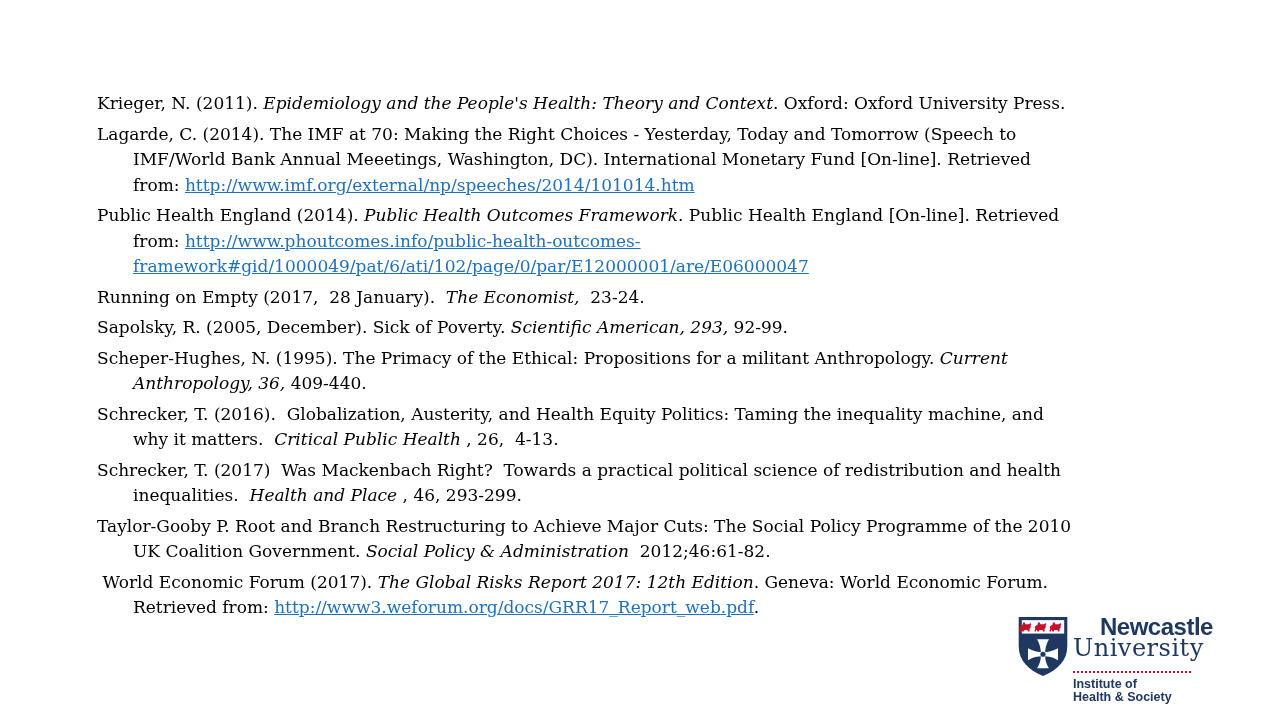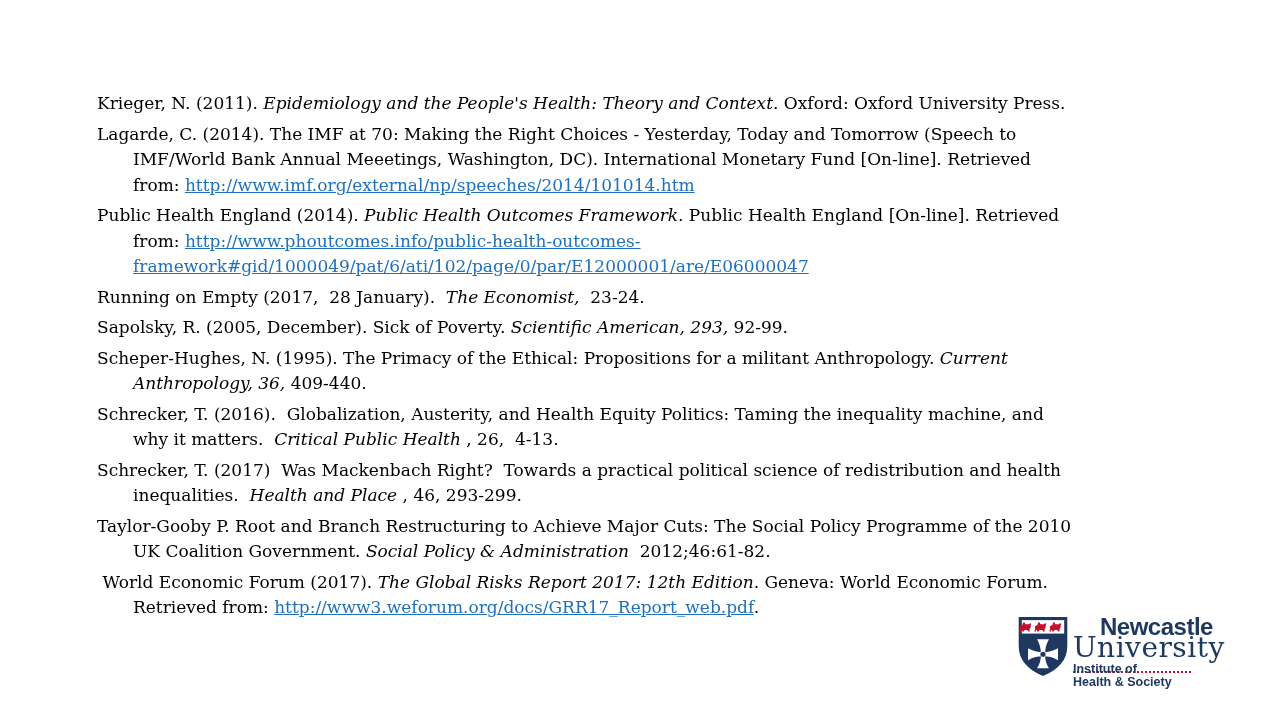--- a/index.html
+++ b/index.html
@@ -55,35 +55,35 @@
     font-size: 24px;
     line-height: 24px;
     letter-spacing: -0.5px;
     color: var(--navy, #1f3860);
     margin-left: 27px;
   }
   .logo-university {
     position: absolute;
     left: 56px; top: 20px;
     font-family: "DejaVu Serif", serif;
-    font-size: 28px;
+    font-size: 24px;
     line-height: 26px;
     letter-spacing: 0.5px;
     color: var(--navy, #1f3860);
     text-align: right;
   }
   .logo-divider {
     position: absolute;
     left: 56px; top: 56px;
     width: 118px; height: 0;
     border-top: 2px dotted var(--red, #c8102e);
   }
   .logo-institute {
     position: absolute;
-    left: 56px; top: 48px;
+    left: 56px; top: 63px;
     font-family: "Liberation Sans", sans-serif;
     font-weight: bold;
     font-size: 12.5px;
     line-height: 12.5px;
     color: var(--navy, #1f3860);
   }
 </style>
 </head>
 <body>
 

